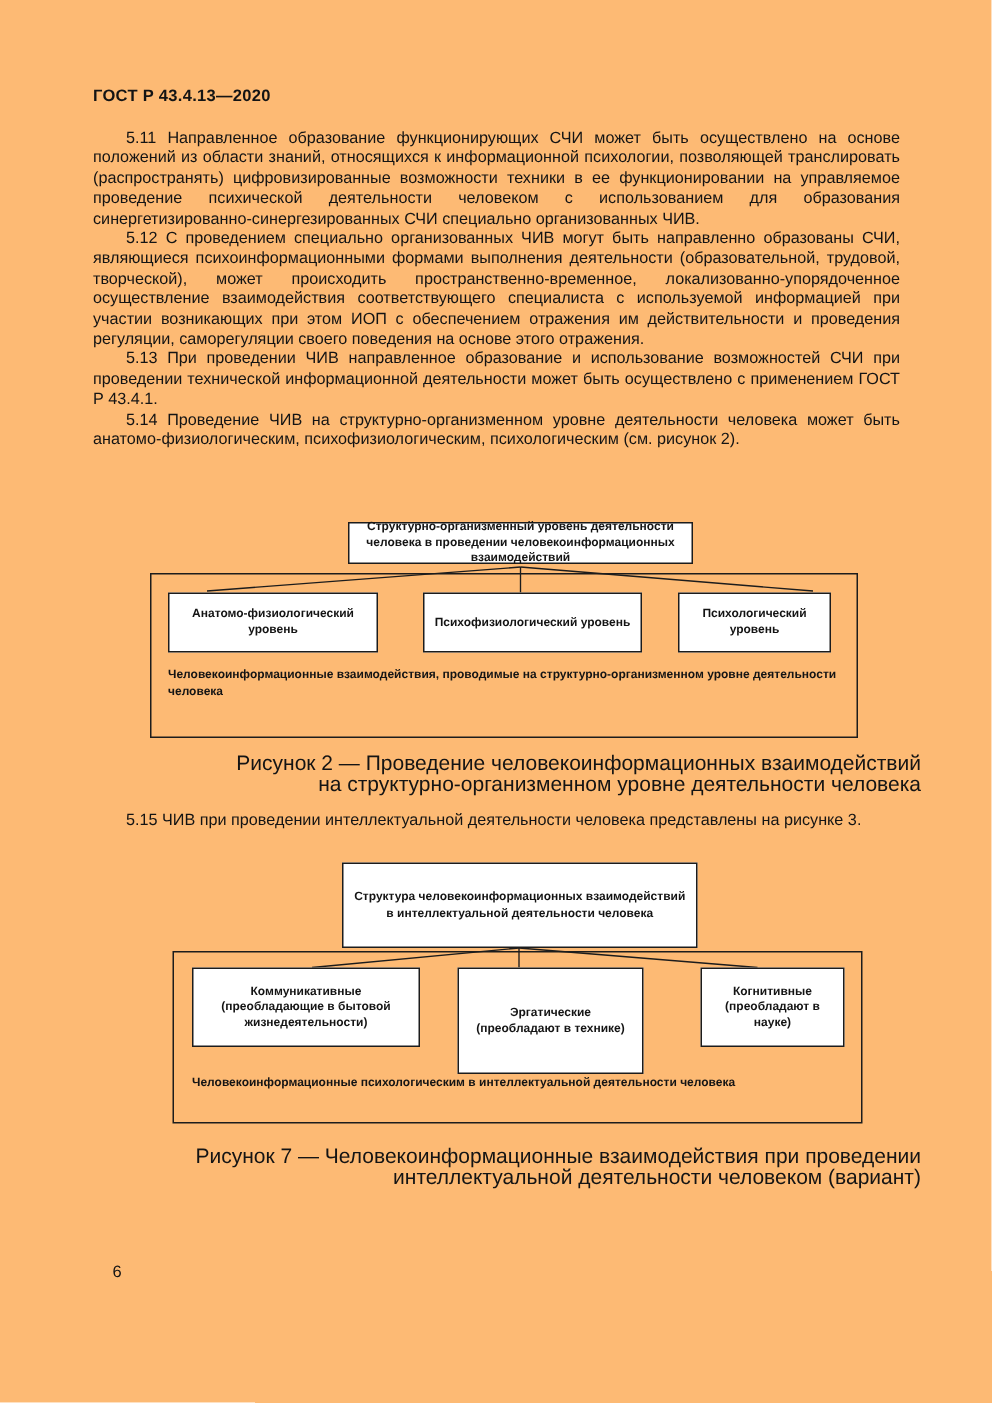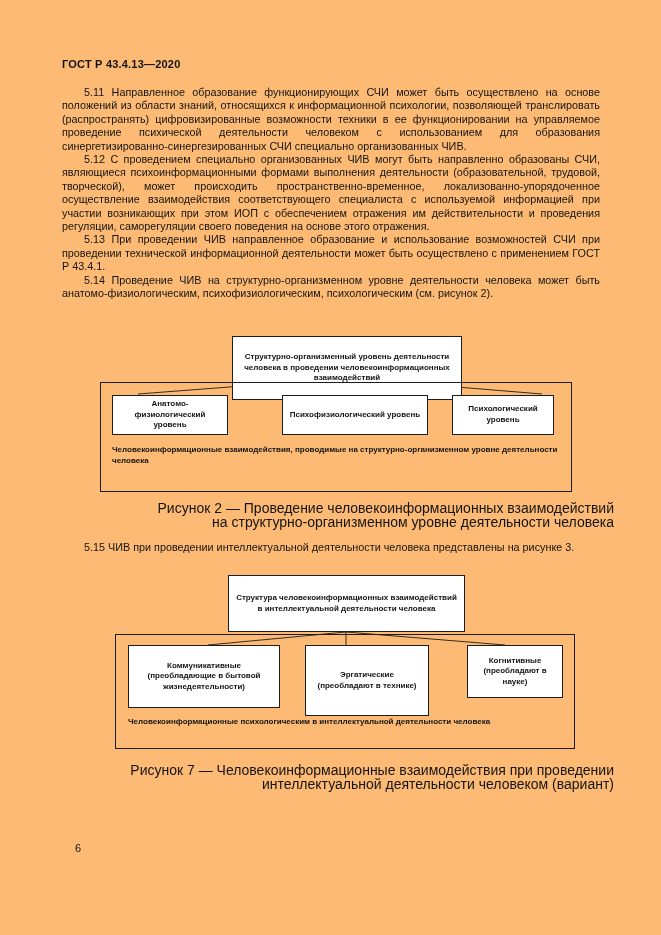--- a/index.html
+++ b/index.html
@@ -77,23 +77,23 @@
     <p>5.13  При проведении ЧИВ направленное образование и использование возможностей СЧИ при проведении технической информационной деятельности может быть осуществлено с применением ГОСТ Р 43.4.1.</p>
     <p>5.14  Проведение ЧИВ на структурно-организменном уровне деятельности человека может быть анатомо-физиологическим, психофизиологическим, психологическим (см. рисунок 2).</p>
   </div>
 
   <div class="figure fig2">
     <svg class="connectors" width="661" height="160">
       <line x1="347" y1="46" x2="347" y2="63"></line>
       <line x1="347" y1="46" x2="138" y2="62"></line>
       <line x1="347" y1="46" x2="542" y2="62"></line>
     </svg>
-    <div class="dbox" style="left:232px; top:4px; width:230px; height:64px;">Структурно-организменный уровень деятельности человека в проведении человекоинформационных взаимодействий</div>
+    <div class="dbox" style="left:232px; top:16px; width:230px; height:28px;">Структурно-организменный уровень деятельности человека в проведении человекоинформационных взаимодействий</div>
     <div class="outer-rect" style="left:100px; top:50px; width:470px; height:108px;"></div>
-    <div class="dbox" style="left:112px; top:63px; width:116px; height:40px;">Анатомо-физиологический уровень</div>
+    <div class="dbox" style="left:112px; top:63px; width:140px; height:40px;">Анатомо-физиологический уровень</div>
     <div class="dbox" style="left:282px; top:63px; width:146px; height:40px;">Психофизиологический уровень</div>
     <div class="dbox" style="left:452px; top:63px; width:102px; height:40px;">Психологический уровень</div>
     <div class="bottom-label" style="left:112px; top:112px; width:452px;">Человекоинформационные взаимодействия, проводимые на структурно-организменном уровне деятельности человека</div>
   </div>
 
   <div class="fig-caption cap2">
     <div>Рисунок 2 — Проведение человекоинформационных взаимодействий</div>
     <div>на структурно-организменном уровне деятельности человека</div>
   </div>
 
@@ -102,21 +102,21 @@
   </div>
 
   <div class="figure fig3">
     <svg class="connectors" width="661" height="175">
       <line x1="346" y1="57" x2="346" y2="70"></line>
       <line x1="346" y1="57" x2="208" y2="70"></line>
       <line x1="346" y1="57" x2="505" y2="70"></line>
     </svg>
     <div class="dbox" style="left:228px; top:0; width:237px; height:57px;">Структура человекоинформационных взаимодействий в интеллектуальной деятельности человека</div>
     <div class="outer-rect" style="left:115px; top:59px; width:458px; height:113px;"></div>
-    <div class="dbox" style="left:128px; top:70px; width:152px; height:63px;">Коммуникативные (преобладающие в бытовой жизнедеятельности)</div>
+    <div class="dbox" style="left:128px; top:70px; width:152px; height:53px;">Коммуникативные (преобладающие в бытовой жизнедеятельности)</div>
     <div class="dbox" style="left:305px; top:70px; width:124px; height:71px;">Эргатические (преобладают в технике)</div>
     <div class="dbox" style="left:467px; top:70px; width:96px; height:53px;">Когнитивные (преобладают в науке)</div>
     <div class="bottom-label" style="left:128px; top:141px; width:435px;">Человекоинформационные психологическим в интеллектуальной деятельности человека</div>
   </div>
 
   <div class="fig-caption cap3">
     <div>Рисунок 7 — Человекоинформационные взаимодействия при проведении</div>
     <div>интеллектуальной деятельности человеком (вариант)</div>
   </div>
 

